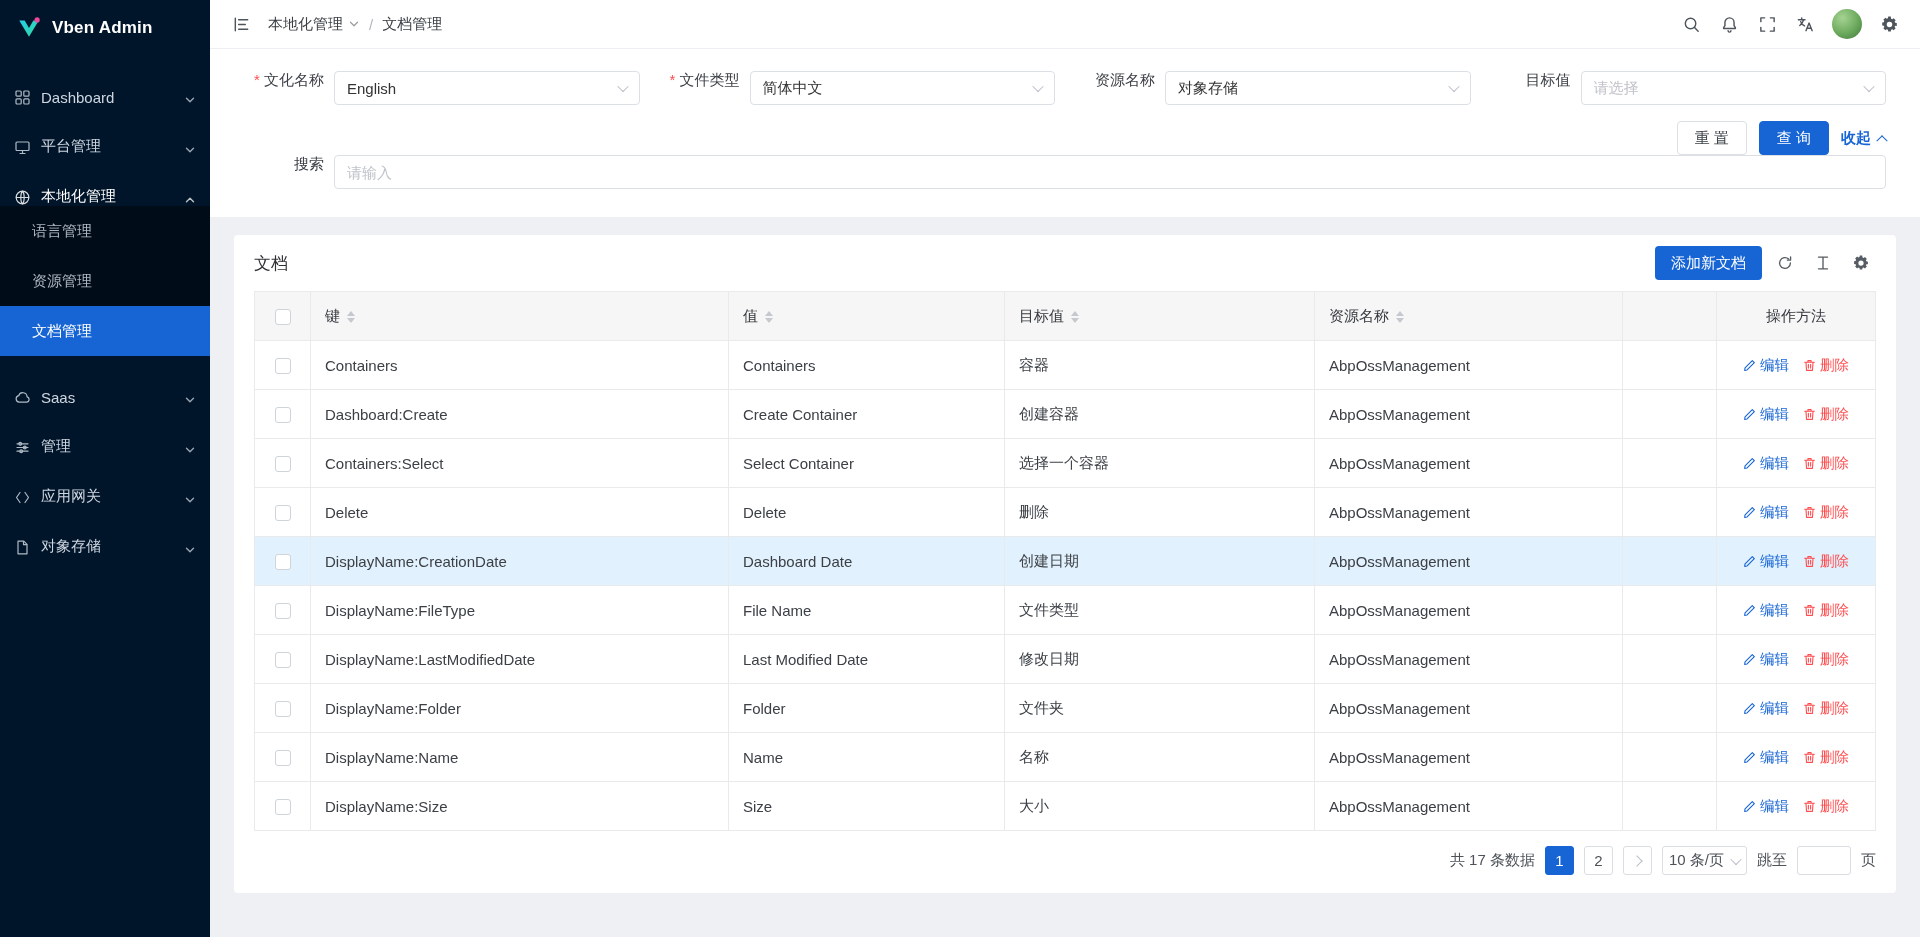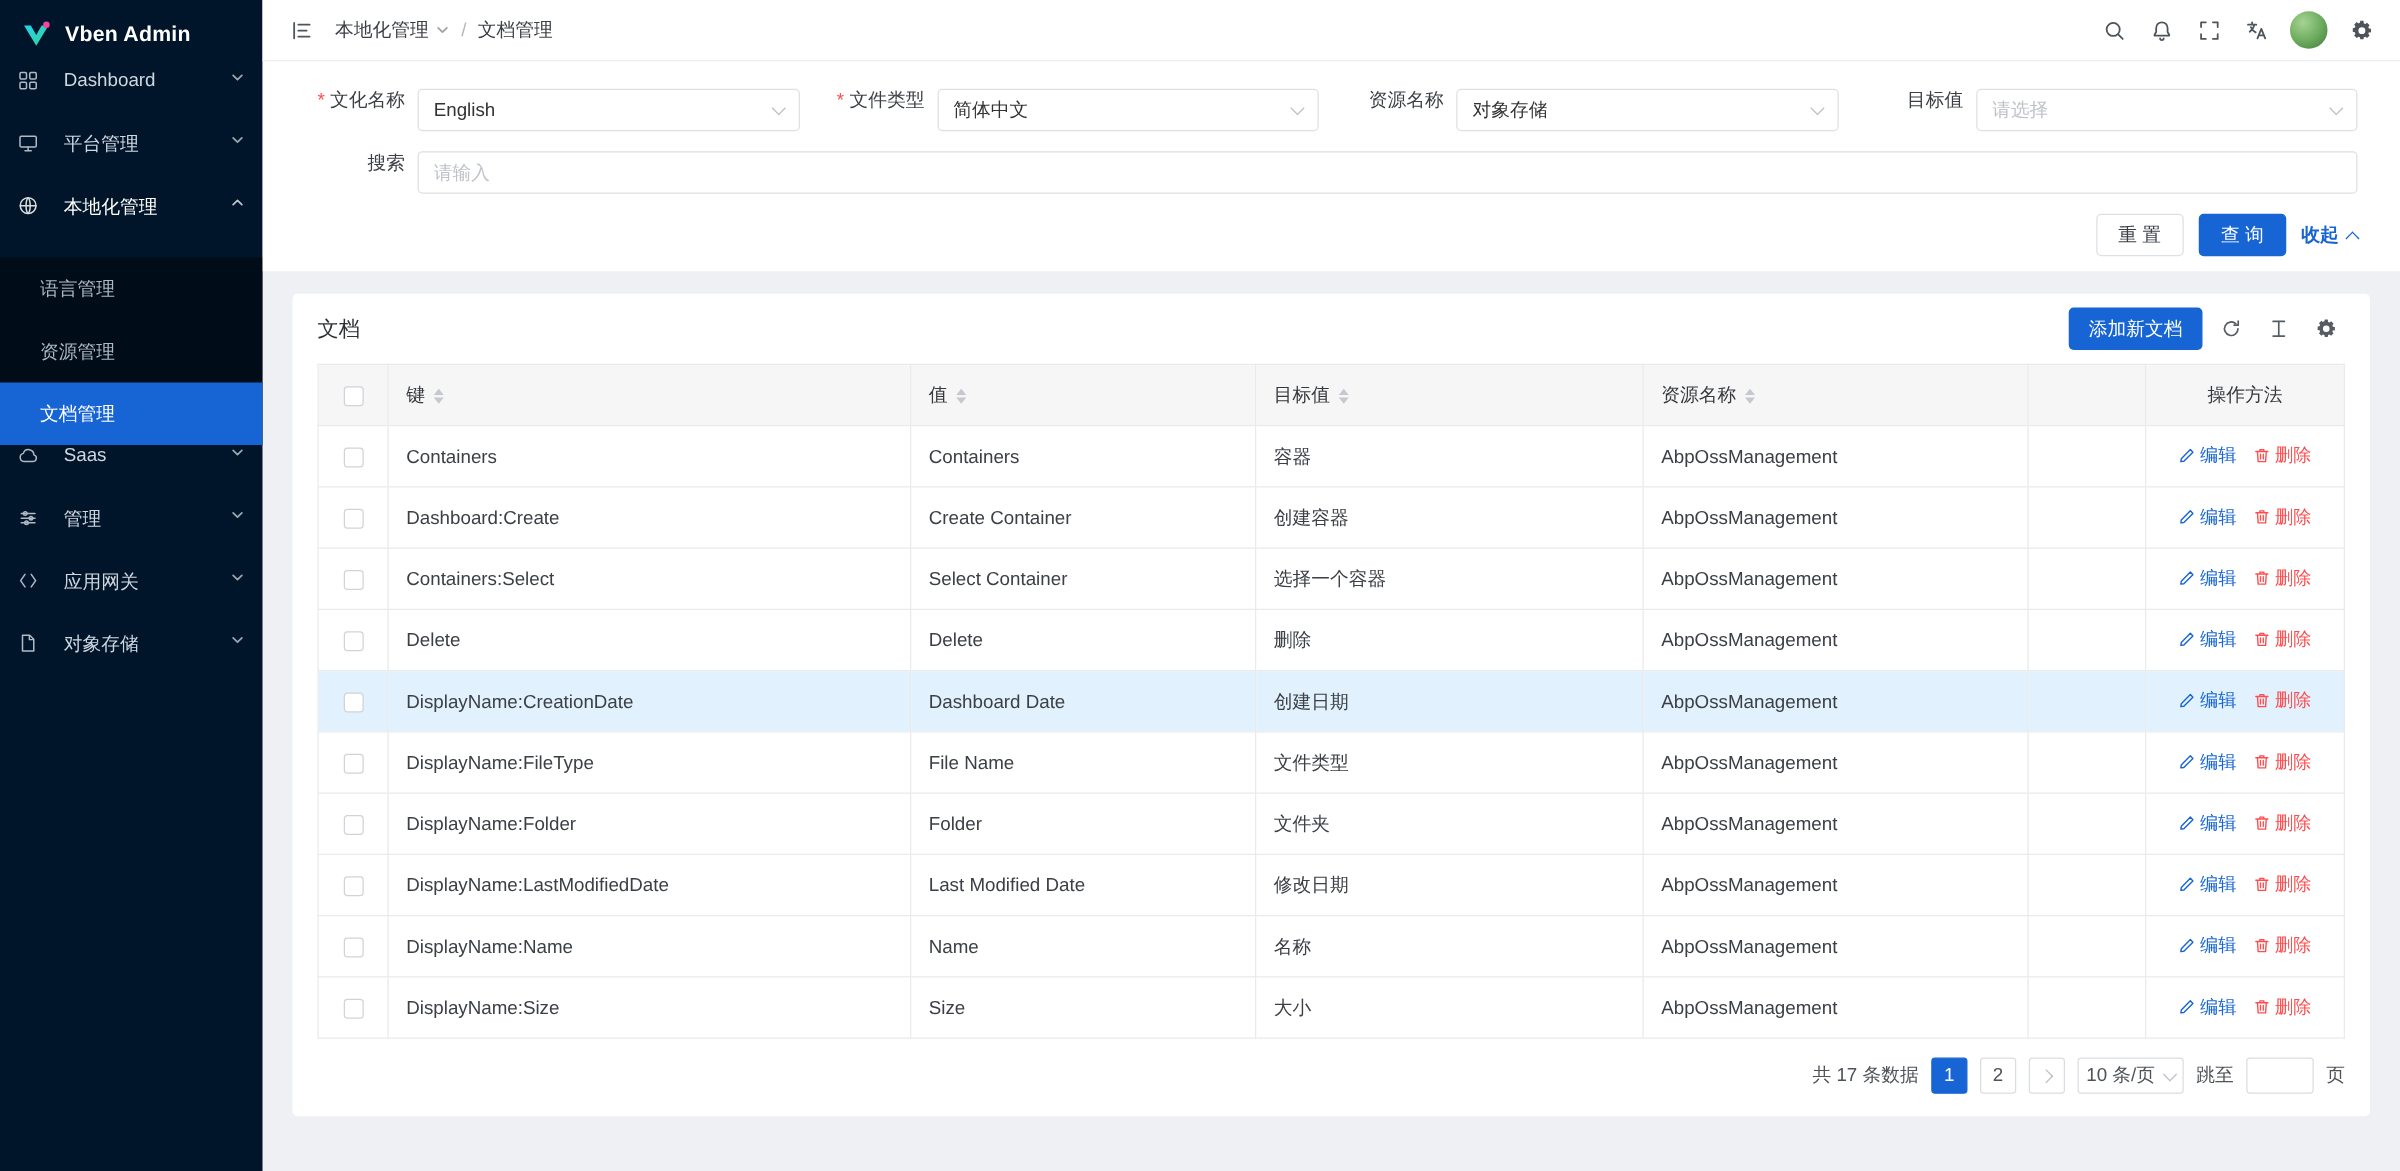--- a/index.html
+++ b/index.html
@@ -4,21 +4,21 @@
 <style>
   *{margin:0;padding:0;box-sizing:border-box}
   html,body{width:1920px;height:937px;overflow:hidden;font-family:"Liberation Sans","DejaVu Sans",sans-serif;font-size:15px;color:#333;background:#eef0f4}
   .app{display:flex;width:100%;height:100%}
 
   
   .sidebar{width:210px;flex-shrink:0;background:var(--sidebar-bg,#001529);display:flex;flex-direction:column}
   .logo{height:56px;display:flex;align-items:center;gap:10px;padding:0 16px;cursor:pointer}
   .logo-title{color:#fff;font-weight:bold;font-size:17px;letter-spacing:.2px}
   .menu{flex:1;overflow:hidden}
-  .menu-item{height:50px;display:flex;align-items:flex-start;gap:20px;padding:0 14px;color:#cfd7e2;cursor:pointer;font-size:15px}
+  .menu-item{height:50px;display:flex;align-items:flex-end;gap:10px;padding:0 14px;color:#cfd7e2;cursor:pointer;font-size:15px}
   .menu-item .label{flex:1;white-space:nowrap}
   .menu-item.open{color:#fff}
   .micon{width:17px;height:17px;flex-shrink:0;stroke:currentColor;fill:none;stroke-width:1.2;stroke-linecap:round;stroke-linejoin:round;opacity:.85}
   .chev{width:12px;height:12px;opacity:.75}
   .chev.up{transform:rotate(180deg)}
   .submenu{background:var(--submenu-bg,#000c17)}
   .sub-item{height:50px;display:flex;align-items:center;padding:0 14px 0 32px;color:#aeb7c4;cursor:pointer;white-space:nowrap}
   .sub-item.active{background:var(--primary,#1765d4);color:#fff}
 
   
@@ -275,34 +275,34 @@
           </div>
           <div class="ffield">
             <label class="flabel">目标值</label>
             <div class="sel ph">
               <span class="val">请选择</span>
               <i class="caret"></i>
             </div>
           </div>
         </div>
 
-        <div class="frow">
-          <div class="ffield">
-            <label class="flabel">搜索</label>
-            <input class="inp" placeholder="请输入" style="">
-          </div>
-        </div>
-
         <div class="frow btns">
           <button class="btn">重 置</button>
           <button class="btn primary">查 询</button>
           <a class="collapse">
             <span>收起</span>
             <i class="caret up"></i>
           </a>
+        </div>
+
+        <div class="frow">
+          <div class="ffield">
+            <label class="flabel">搜索</label>
+            <input class="inp" placeholder="请输入" style="">
+          </div>
         </div>
       </section>
 
       <section class="card">
         <div class="card-head">
           <span class="card-title">文档</span>
           <div class="card-tools">
             <button class="btn-add">添加新文档</button>
             <span class="ticon">
               <svg viewBox="0 0 20 20">
@@ -466,42 +466,42 @@
                     <span>编辑</span>
                   </a><a class="act del">
                     <svg viewBox="0 0 14 14">
                       <path d="M1.8 3.5h10.4M5.3 3.5V1.8h3.4v1.7M3.2 3.5l.6 8.7h6.4l.6-8.7M5.8 5.8v4M8.2 5.8v4"></path>
                     </svg>
                     <span>删除</span>
                   </a></td>
             </tr>
             <tr>
               <td class="c-check"><span class="checkbox"></span></td>
+              <td>DisplayName:LastModifiedDate</td>
+              <td>Last Modified Date</td>
+              <td>修改日期</td>
+              <td>AbpOssManagement</td>
+              <td></td>
+              <td class="c-actions"><a class="act edit">
+                    <svg viewBox="0 0 14 14">
+                      <path d="M10 1.8l2.2 2.2L4.4 11.8l-2.6.4.4-2.6z"></path>
+                    </svg>
+                    <span>编辑</span>
+                  </a><a class="act del">
+                    <svg viewBox="0 0 14 14">
+                      <path d="M1.8 3.5h10.4M5.3 3.5V1.8h3.4v1.7M3.2 3.5l.6 8.7h6.4l.6-8.7M5.8 5.8v4M8.2 5.8v4"></path>
+                    </svg>
+                    <span>删除</span>
+                  </a></td>
+            </tr>
+            <tr>
+              <td class="c-check"><span class="checkbox"></span></td>
               <td>DisplayName:Folder</td>
               <td>Folder</td>
               <td>文件夹</td>
-              <td>AbpOssManagement</td>
-              <td></td>
-              <td class="c-actions"><a class="act edit">
-                    <svg viewBox="0 0 14 14">
-                      <path d="M10 1.8l2.2 2.2L4.4 11.8l-2.6.4.4-2.6z"></path>
-                    </svg>
-                    <span>编辑</span>
-                  </a><a class="act del">
-                    <svg viewBox="0 0 14 14">
-                      <path d="M1.8 3.5h10.4M5.3 3.5V1.8h3.4v1.7M3.2 3.5l.6 8.7h6.4l.6-8.7M5.8 5.8v4M8.2 5.8v4"></path>
-                    </svg>
-                    <span>删除</span>
-                  </a></td>
-            </tr>
-            <tr>
-              <td class="c-check"><span class="checkbox"></span></td>
-              <td>DisplayName:LastModifiedDate</td>
-              <td>Last Modified Date</td>
-              <td>修改日期</td>
               <td>AbpOssManagement</td>
               <td></td>
               <td class="c-actions"><a class="act edit">
                     <svg viewBox="0 0 14 14">
                       <path d="M10 1.8l2.2 2.2L4.4 11.8l-2.6.4.4-2.6z"></path>
                     </svg>
                     <span>编辑</span>
                   </a><a class="act del">
                     <svg viewBox="0 0 14 14">
                       <path d="M1.8 3.5h10.4M5.3 3.5V1.8h3.4v1.7M3.2 3.5l.6 8.7h6.4l.6-8.7M5.8 5.8v4M8.2 5.8v4"></path>

